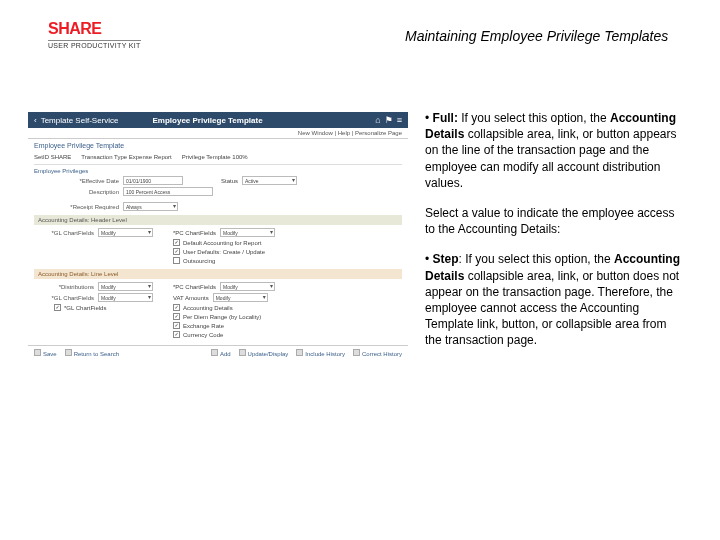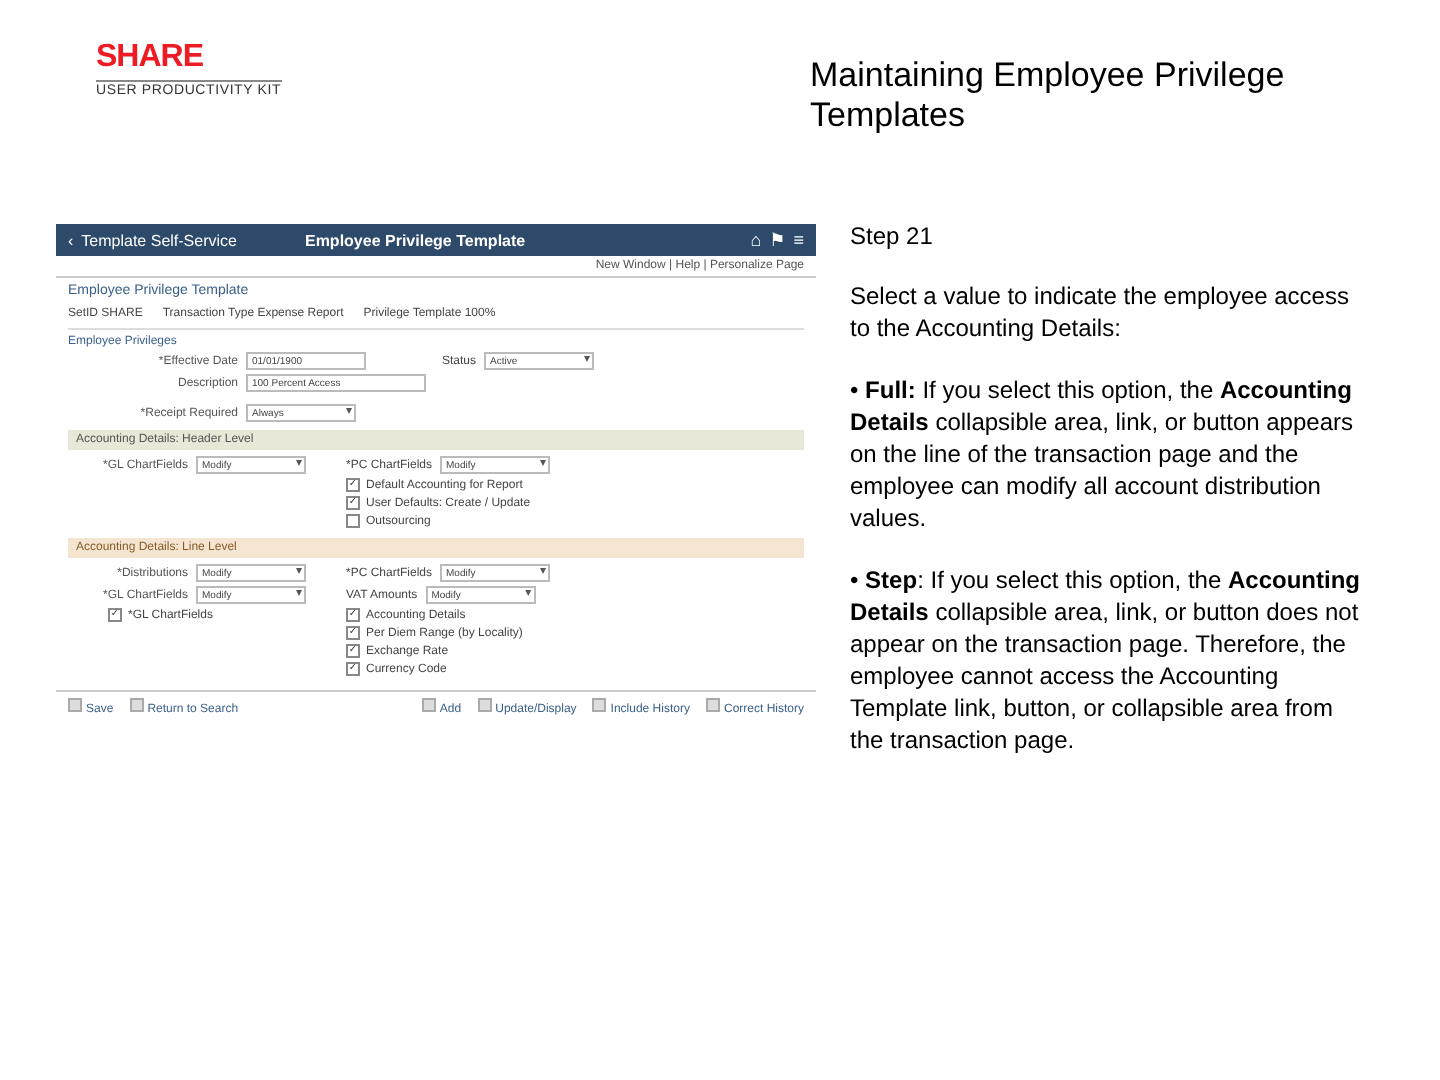--- a/index.html
+++ b/index.html
@@ -29,21 +29,22 @@
     color: #333;
     letter-spacing: 0.3px;
     border-top: 1px solid #888;
     margin-top: 2px;
     padding-top: 1px;
   }
   .doc-title {
     position: absolute;
     top: 28px;
     left: 405px;
-    font-size: 17px;
+    font-size: 14px;
+    font-style: italic;
   }
   .screenshot {
     position: absolute;
     top: 112px;
     left: 28px;
     width: 380px;
     height: 270px;
     background: #fff;
   }
   .ss-bar {
@@ -282,17 +283,16 @@
     <div class="ss-footer-group">
       <span><span class="ss-ico"></span><span>Add</span></span>
       <span><span class="ss-ico"></span><span>Update/Display</span></span>
       <span><span class="ss-ico"></span><span>Include History</span></span>
       <span><span class="ss-ico"></span><span>Correct History</span></span>
     </div>
   </div>
 </div>
 
 <div class="side-text">
-  <p class="step">Step 21</p>
+  <p>• <b>Full:</b><span> If you select this option, the </span><b>Accounting Details</b><span> collapsible area, link, or button appears on the line of the transaction page and the employee can modify all account distribution values.</span></p>
   <p>Select a value to indicate the employee access to the Accounting Details:</p>
-  <p>• <b>Full:</b><span> If you select this option, the </span><b>Accounting Details</b><span> collapsible area, link, or button appears on the line of the transaction page and the employee can modify all account distribution values.</span></p>
   <p>• <b>Step</b><span>: If you select this option, the </span><b>Accounting Details</b><span> collapsible area, link, or button does not appear on the transaction page. Therefore, the employee cannot access the Accounting Template link, button, or collapsible area from the transaction page.</span></p>
 </div>
 
 </body></html>

